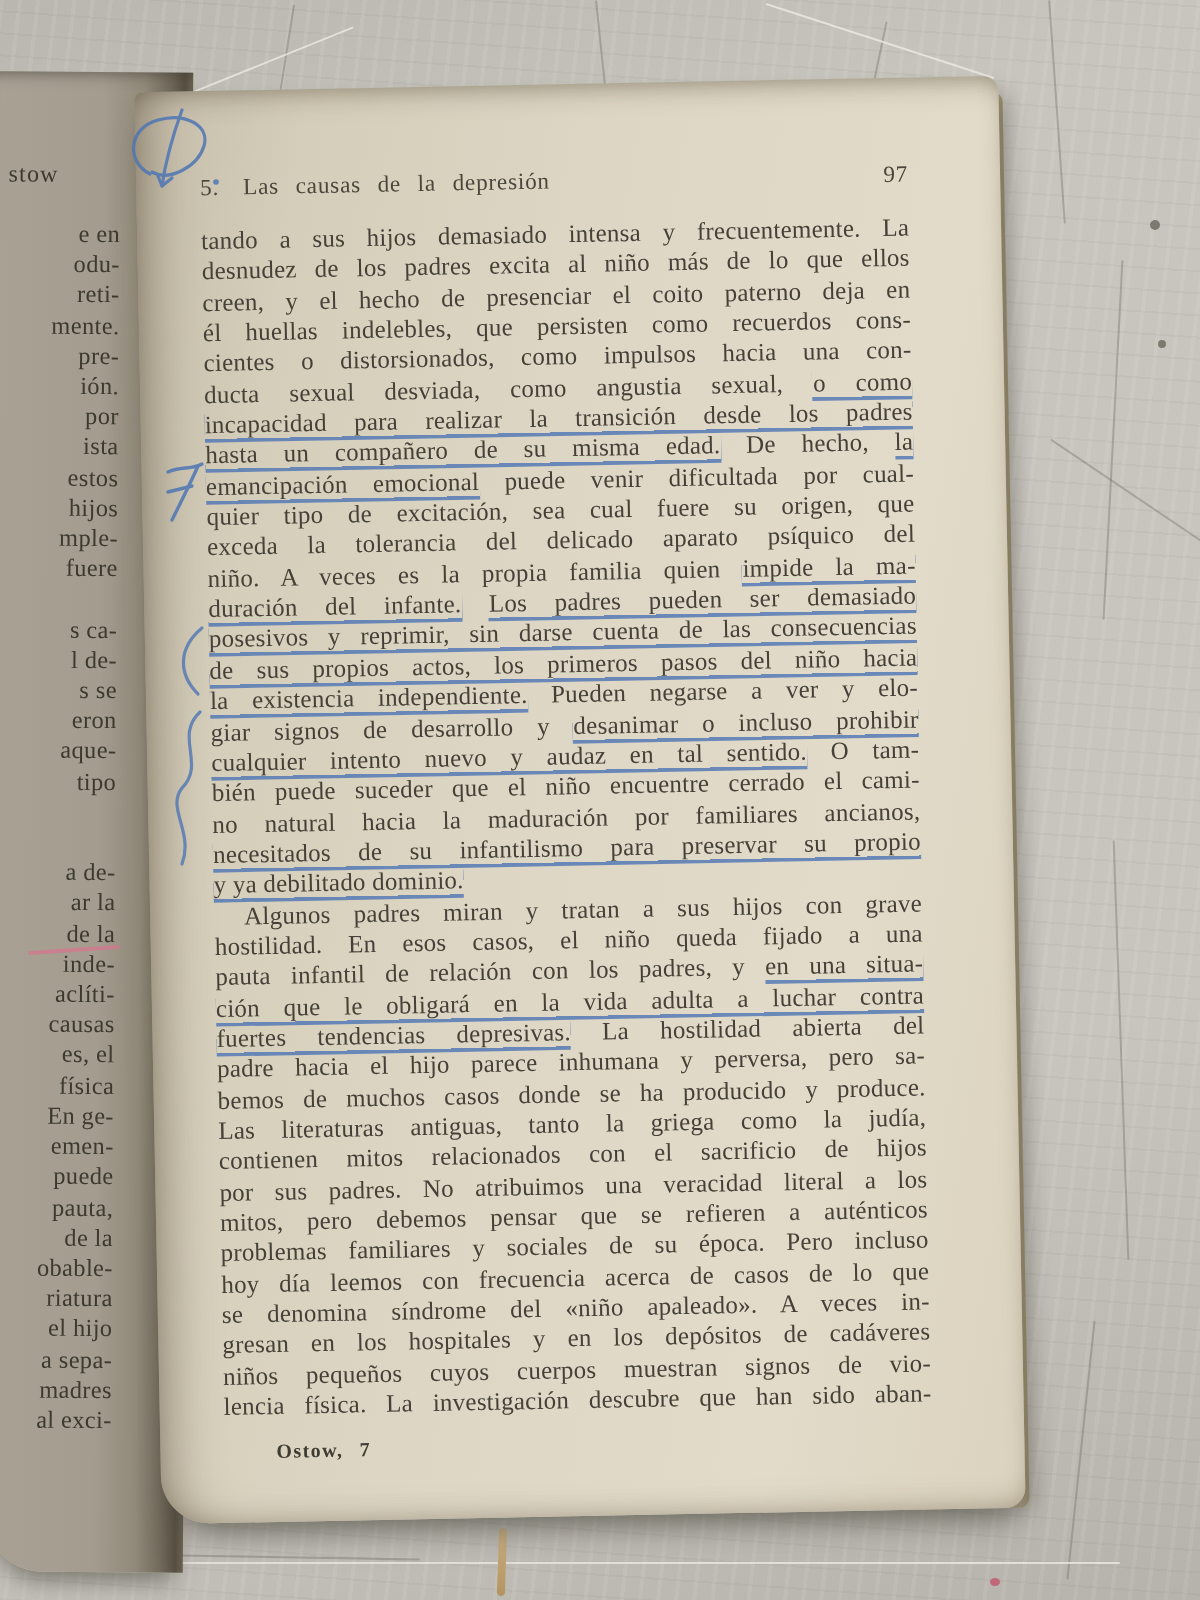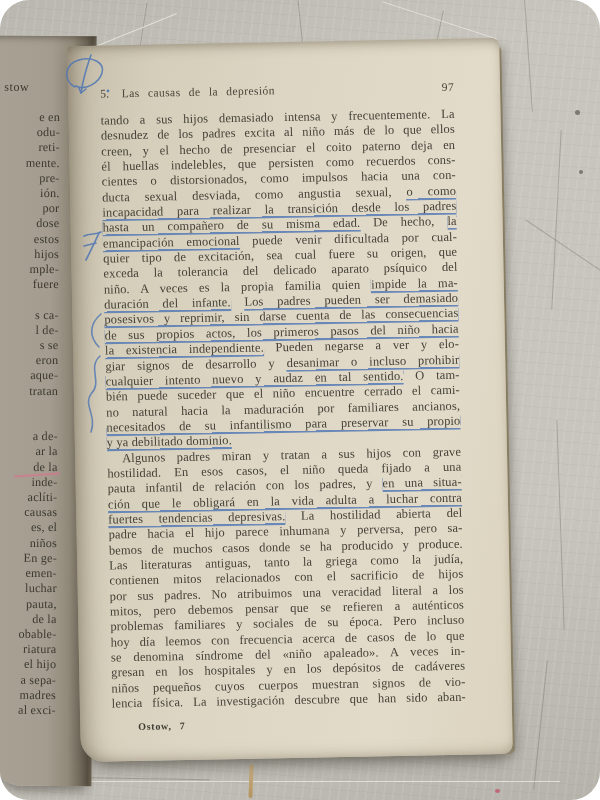--- a/index.html
+++ b/index.html
@@ -1,17 +1,17 @@
 <!DOCTYPE html>
 <html><head>
 <meta charset="utf-8">
 <style>
   html,body{margin:0;padding:0;}
   .scene{position:relative;width:600px;height:800px;overflow:hidden;
-    background:#c8c5be;font-family:"Liberation Serif","DejaVu Serif",serif;border-radius:29px;}
+    background:#c8c5be;font-family:"Liberation Serif","DejaVu Serif",serif;}
   
   .texture{position:absolute;inset:0;z-index:0;pointer-events:none;
     background:
       repeating-linear-gradient(97deg, rgba(255,255,255,.07) 0 2px, rgba(0,0,0,0) 2px 9px),
       repeating-linear-gradient(4deg, rgba(96,93,84,.05) 0 1px, rgba(0,0,0,0) 1px 11px),
       linear-gradient(160deg, rgba(120,118,112,.18) 0%, rgba(0,0,0,0) 22%, rgba(0,0,0,0) 70%, rgba(110,106,96,.20) 100%);}
   .crack{position:absolute;z-index:0;background:rgba(110,107,97,.38);border-radius:1px;}
   .scratch{position:absolute;z-index:0;background:rgba(238,236,229,.75);border-radius:1px;}
   .dot{position:absolute;z-index:0;border-radius:50%;background:#6b675d;opacity:.8;}
   .twig{position:absolute;z-index:0;left:249px;top:764px;width:4px;height:34px;
@@ -90,45 +90,45 @@
   <div class="left-page">
     <div class="left-head">stow</div>
     <div class="left-col">
         <div>e en</div>
         <div>odu-</div>
         <div>reti-</div>
         <div>mente.</div>
         <div>pre-</div>
         <div>ión.</div>
         <div>por</div>
-        <div>dose</div>
+        <div>ista</div>
         <div>estos</div>
         <div>hijos</div>
         <div>mple-</div>
         <div>fuere</div>
         <div>&nbsp;</div>
         <div>s ca-</div>
         <div>l de-</div>
         <div>s se</div>
         <div>eron</div>
         <div>aque-</div>
-        <div>tratan</div>
+        <div>tipo</div>
         <div>&nbsp;</div>
         <div>&nbsp;</div>
         <div>a de-</div>
         <div>ar la</div>
         <div>de la</div>
         <div>inde-</div>
         <div>aclíti-</div>
         <div>causas</div>
         <div>es, el</div>
-        <div>niños</div>
+        <div>física</div>
         <div>En ge-</div>
         <div>emen-</div>
-        <div>luchar</div>
+        <div>puede</div>
         <div>pauta,</div>
         <div>de la</div>
         <div>obable-</div>
         <div>riatura</div>
         <div>el hijo</div>
         <div>a sepa-</div>
         <div>madres</div>
         <div>al exci-</div>
       </div>
   </div>

